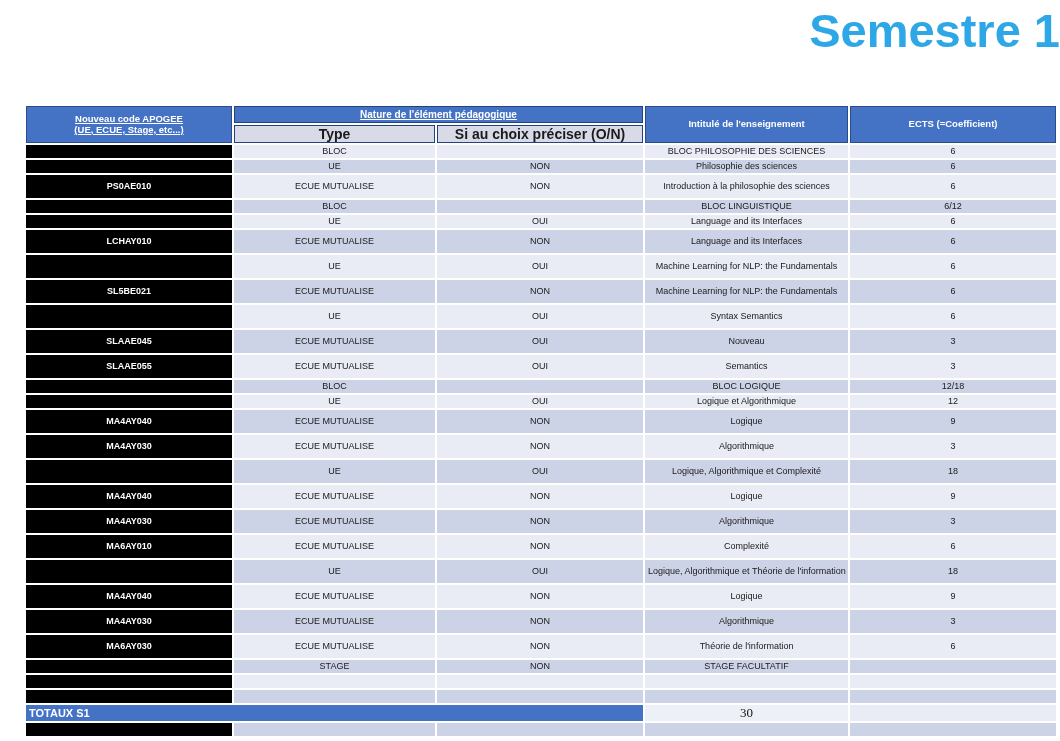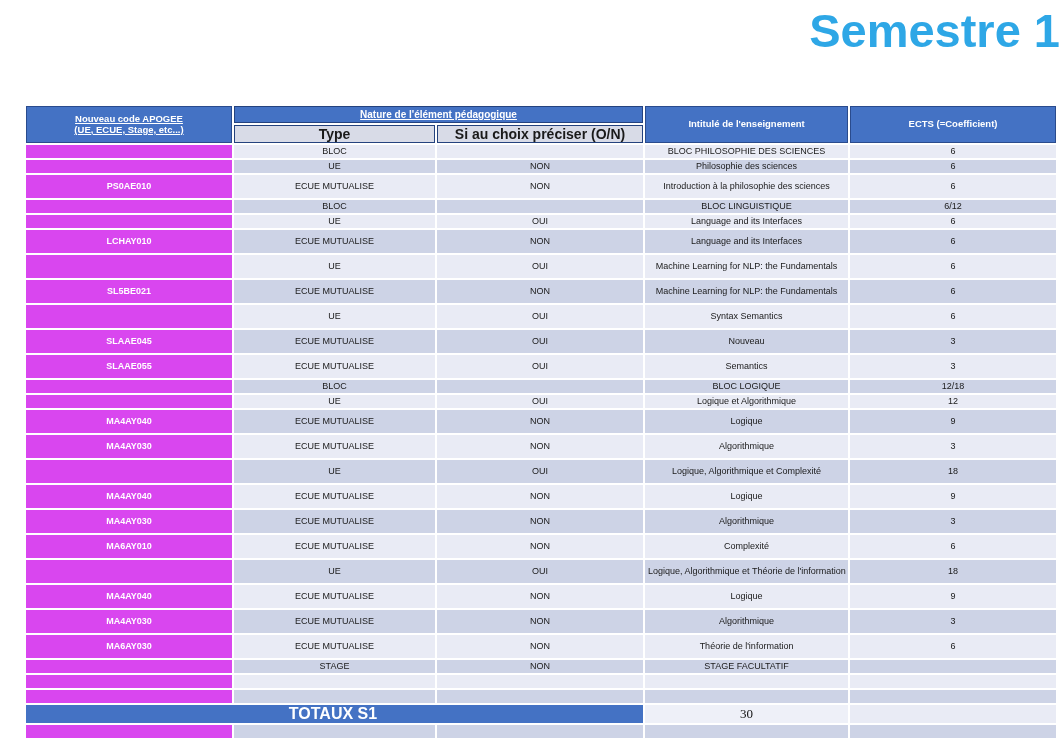--- a/index.html
+++ b/index.html
@@ -28,25 +28,25 @@
     border:1px solid #2A4B8D;}
   th.hcode div{text-decoration:underline;}
   th.hnature{background:#4472C4;color:#fff;font-weight:bold;font-size:10px;
     text-decoration:underline;border:1px solid #24427E;height:15px;margin-left:8px;}
   th.hblue{background:#4472C4;color:#fff;font-weight:bold;font-size:9.5px;
     border:1px solid #2A4B8D;}
   th.hsub{background:#D8DBE7;color:#1a1a1a;font-weight:bold;font-size:14px;
     border:1px solid #24427E;height:13px;}
   
   tr.h-s{height:13px;border-radius:6px;} tr.h-t{height:23px;} tr.h-x{height:16px;}
-  td.code{background:#d946ef;color:#ffffff;font-weight:bold;}
+  td.code{background:#000000;color:#ffffff;font-weight:bold;}
   td.light{background:#E9EBF5;color:#1a1a1a;}
   td.dark{background:#CDD3E6;color:#1a1a1a;}
   td.totaux{background:#4472C4;color:#ffffff;font-weight:bold;
-    text-align:center;font-size:16px;padding-right:6px;}
+    text-align:left;font-size:11px;padding-right:6px;}
   td.totval{background:#EEF0F8;color:#111;font-size:13px;font-weight:500;font-family:Liberation Serif, serif;}
 </style>
 </head>
 <body>
 
 <div class="page-title">Semestre 1</div>
 
 <table class="sem">
   <colgroup>
     <col class="c1">

